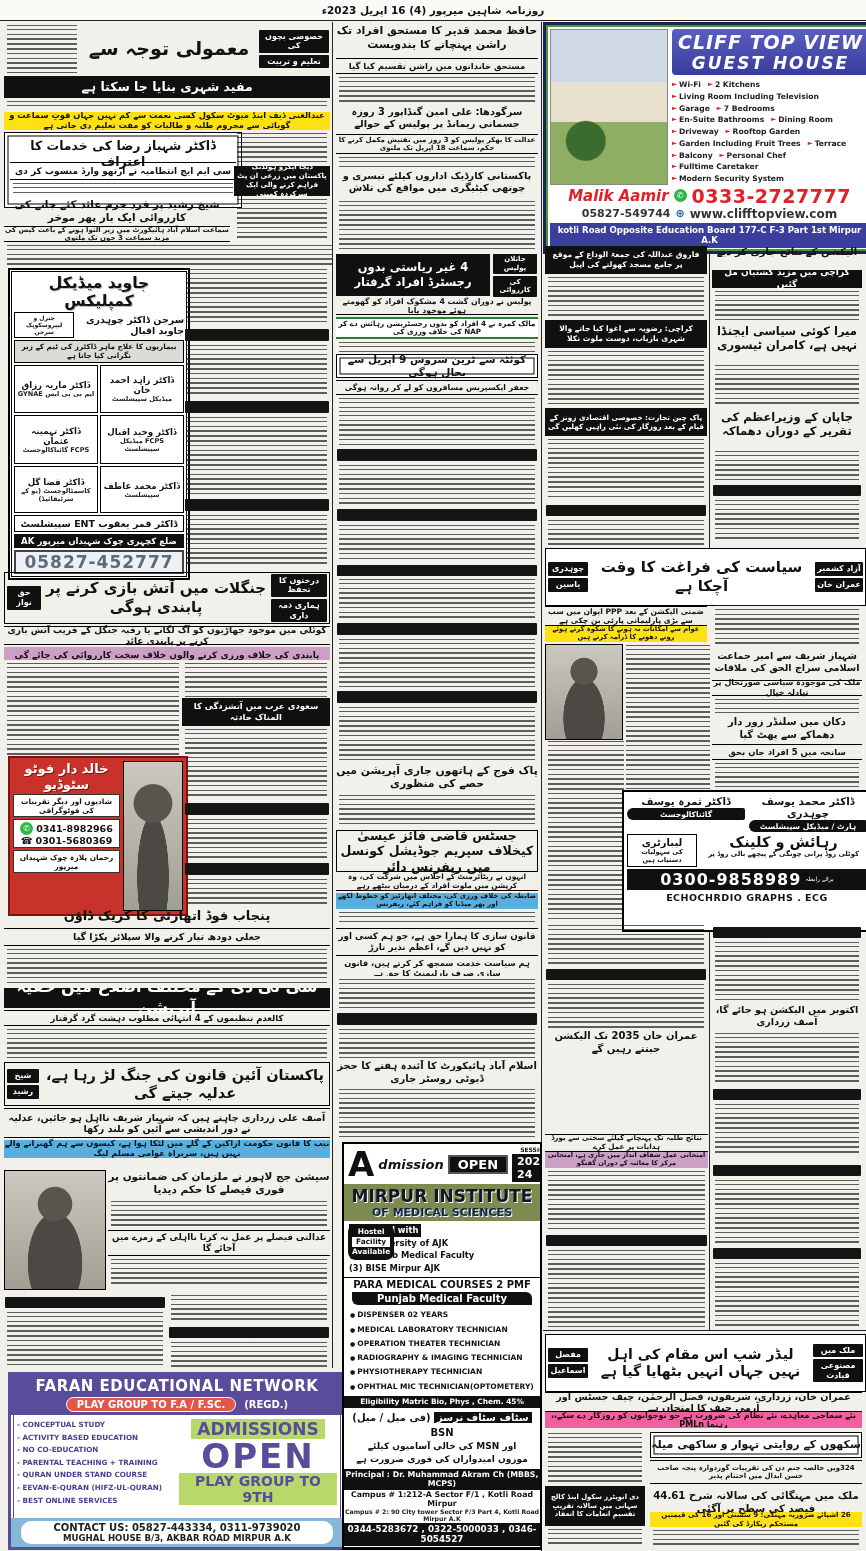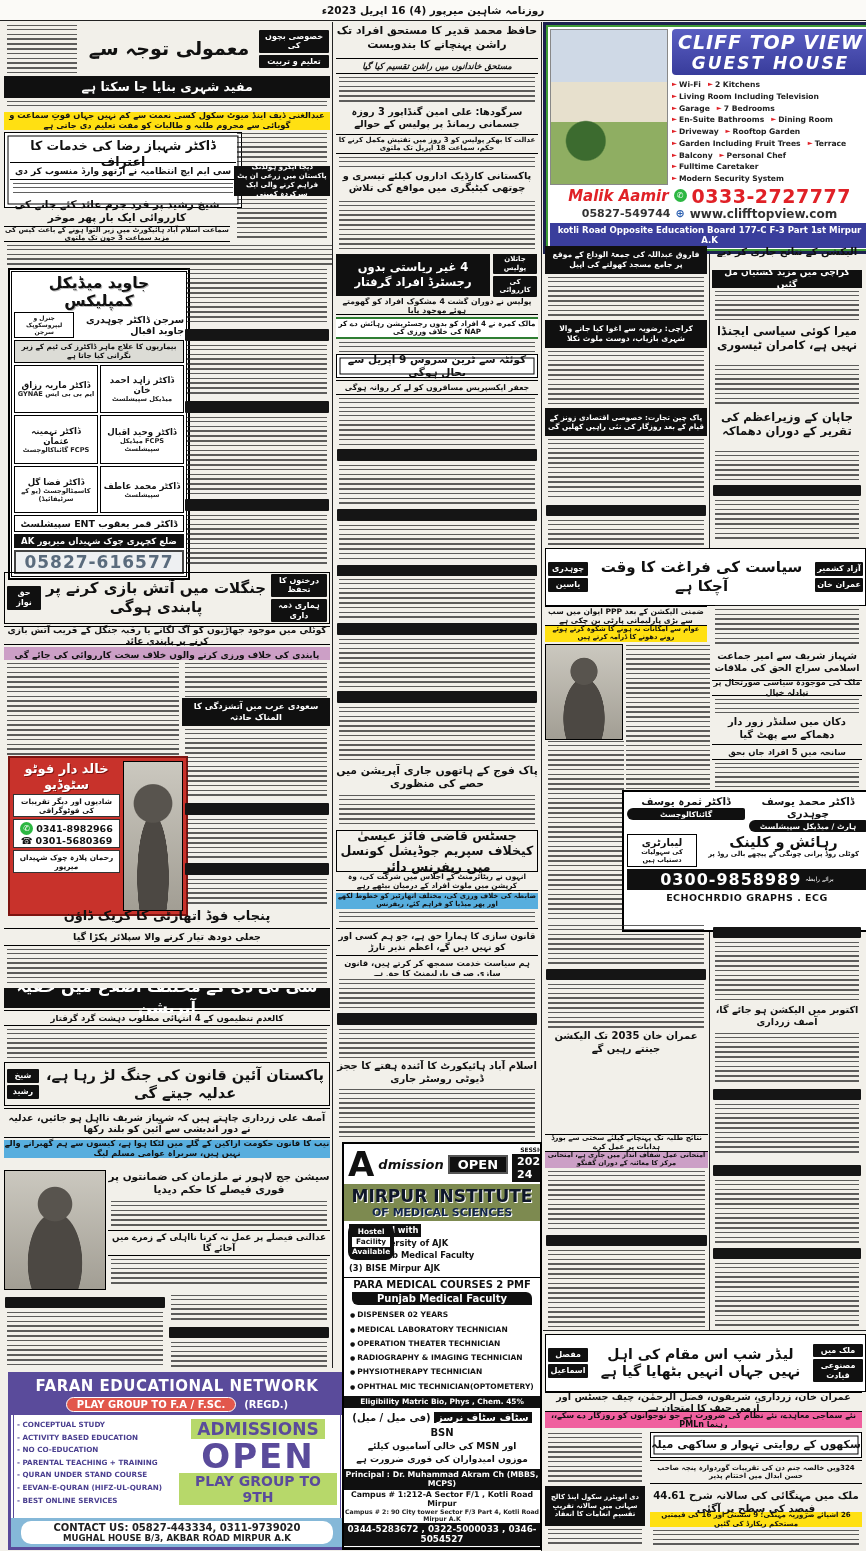--- a/index.html
+++ b/index.html
@@ -215,21 +215,21 @@
           <div class="ds">سپیشلسٹ</div>
         </div>
 
         <div class="doc">
           <div class="dn">ڈاکٹر فضا گل</div>
           <div class="ds">کاسمٹالوجسٹ (یو کے سرٹیفائیڈ)</div>
         </div>
       </div>
     <div class="javed-ent">ڈاکٹر قمر یعقوب ENT سپیشلسٹ</div>
     <div class="javed-addr">ضلع کچہری چوک شہیداں میرپور AK</div>
-    <div class="javed-phone">05827-616577</div>
+    <div class="javed-phone">05827-452777</div>
   </div>
 
   <div class="blk" style="left:184px;top:268px;width:146px;height:298px;">
     <div class="greek" style="height:56px;"></div>
     <div class="barhead" style="height:12px;"></div>
     <div class="greek" style="height:52px;"></div>
     <div class="barhead" style="height:12px;"></div>
     <div class="greek" style="height:78px;"></div>
     <div class="barhead" style="height:12px;"></div>
     <div class="greek" style="height:56px;"></div>
@@ -362,21 +362,21 @@
     <div class="faran-foot">
       <div class="faran-contact">
         <div class="fc1">CONTACT US: 05827-443334, 0311-9739020</div>
         <div class="fc2">MUGHAL HOUSE B/3, AKBAR ROAD MIRPUR A.K</div>
       </div>
     </div>
   </div>
 
   <div class="blk" style="left:336px;top:24px;width:202px;height:80px;">
     <div class="head" style="font-size:11px;height:34px;">حافظ محمد قدیر کا مستحق افراد تک راشن پہنچانے کا بندوبست</div>
-    <div class="subline" style="height:14px;font-size:8.5px;font-style:italic;">مستحق خاندانوں میں راشن تقسیم کیا گیا</div>
+    <div class="subline" style="height:14px;font-size:8.5px;">مستحق خاندانوں میں راشن تقسیم کیا گیا</div>
     <div class="greek" style="height:26px;margin-top:2px;"></div>
   </div>
 
   <div class="blk" style="left:336px;top:106px;width:202px;height:62px;">
     <div class="head" style="font-size:9.8px;height:28px;">سرگودھا: علی امین گنڈاپور 3 روزہ جسمانی ریمانڈ پر پولیس کے حوالے</div>
     <div class="subline" style="height:18px;font-size:7px;">عدالت کا بھکر پولیس کو 3 روز میں تفتیش مکمل کرنے کا حکم، سماعت 18 اپریل تک ملتوی</div>
     <div class="greek" style="height:12px;margin-top:2px;"></div>
   </div>
 
   <div class="blk" style="left:336px;top:170px;width:202px;height:82px;">

